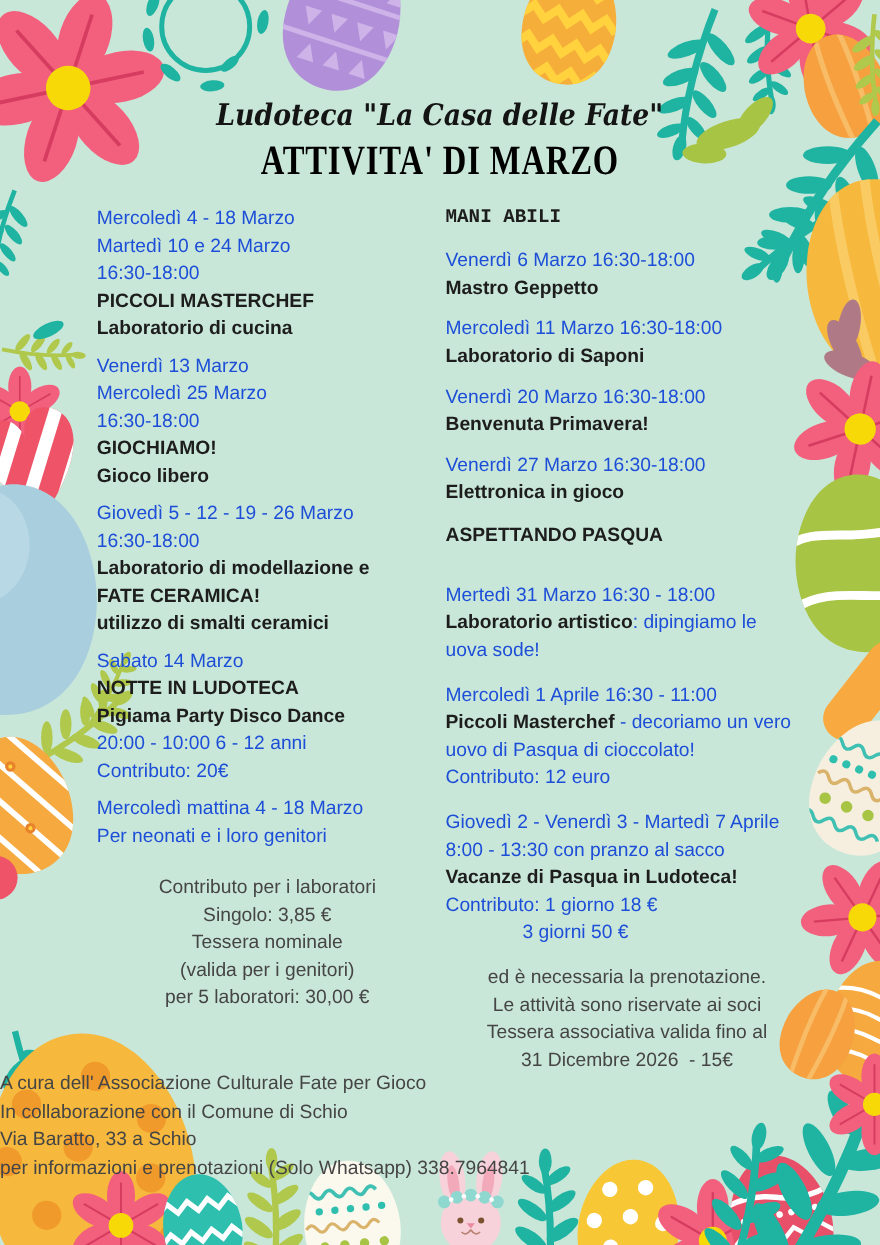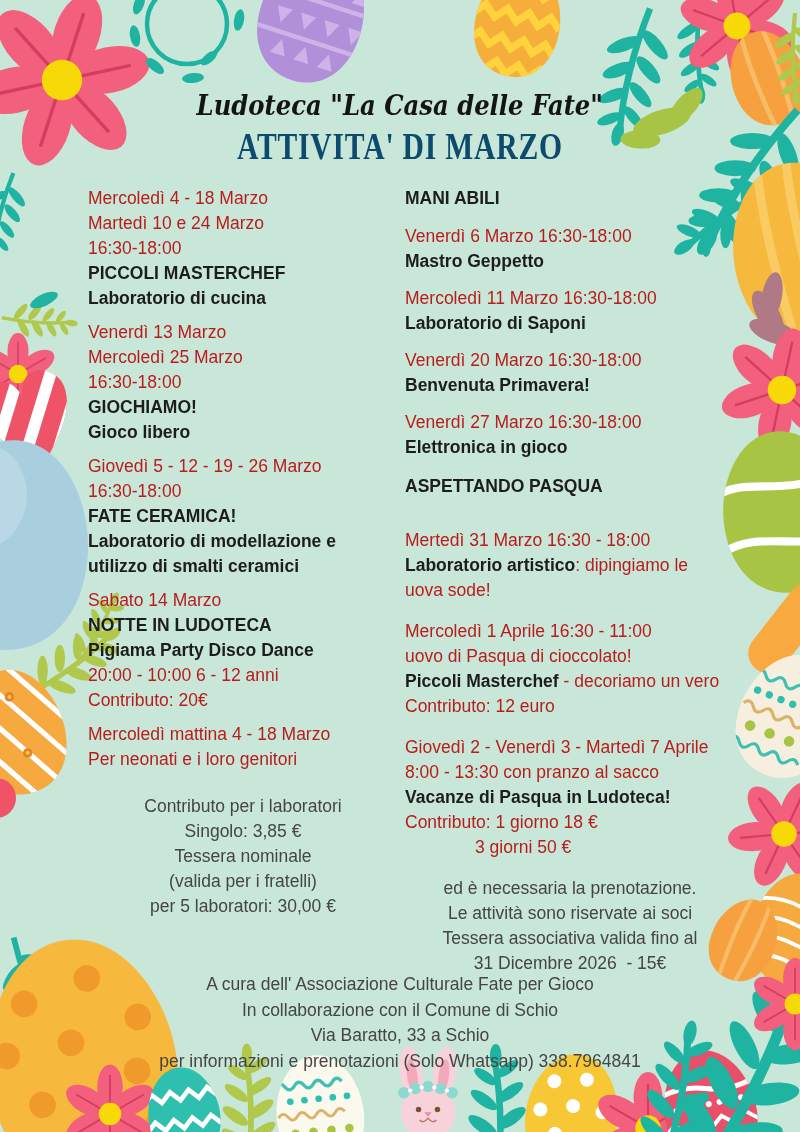--- a/index.html
+++ b/index.html
@@ -6,38 +6,38 @@
   body{width:800px;font-family:"Liberation Sans","DejaVu Sans",sans-serif;}
   .page{position:relative;width:800px;height:1132px;background:#c9e7d8;overflow:hidden;}
   .deco{position:absolute;left:0;top:0;z-index:0;}
   .content{position:absolute;left:0;top:0;width:800px;height:1132px;z-index:1;}
   .script-title{position:absolute;top:90px;left:0;width:100%;text-align:center;
     font-family:"DejaVu Serif","Liberation Serif",serif;font-style:italic;font-weight:700;
     font-size:27px;color:#141414;}
   .script-title .sq{display:inline-block;transform:scaleX(.9);}
   .main-title{position:absolute;top:124px;left:0;width:100%;text-align:center;
     font-family:"Liberation Serif","DejaVu Serif",serif;font-weight:700;font-size:38px;
-    color:#0c4a6e;letter-spacing:1px;}
+    color:#000000;letter-spacing:1px;}
   .main-title .sq{display:inline-block;transform:scaleX(.78);}
   .col{position:absolute;top:186px;font-size:17.5px;line-height:25px;}
   .col-left{left:88px;width:310px;}
   .col-right{left:405px;width:330px;}
   .blk{margin-bottom:9px;}
   .col-right .blk{margin-bottom:12px;}
   .col-right .blk.wide{margin-bottom:16px;}
   .ln{white-space:pre;}
-  .t{color:#b91c1c;}
+  .t{color:#1d4ed8;}
   .b{font-weight:700;color:#1d1d1d;}
-  .hdr{font-weight:700;color:#1d1d1d;margin-bottom:13px;}
+  .hdr{font-weight:700;color:#1d1d1d;margin-bottom:13px;font-family:Liberation Mono, monospace;}
   .hdr2{font-weight:700;color:#1d1d1d;margin:14px 0 29px;}
   .center{text-align:center;margin-top:22px;}
   .center .ln{color:#454545;}
   .col-right .center{margin-top:0;}
   .indent{padding-left:70px;}
-  .footer{position:absolute;top:972px;left:0;width:100%;text-align:center;
+  .footer{position:absolute;top:972px;left:0;width:100%;
     font-size:17.5px;line-height:25.5px;color:#454545;z-index:1;}
 </style>
 </head>
 <body>
 
 <div class="page">
 
   <svg class="deco" width="800" height="1132" viewBox="0 0 800 1132">
     <defs>
       <path id="egg" d="M0,-60 C28,-60 46,-26 46,4 C46,40 26,60 0,60 C-26,60 -46,40 -46,4 C-46,-26 -28,-60 0,-60 Z"></path>
@@ -418,40 +418,40 @@
       <div class="blk">
         <div class="ln t">Venerdì 13 Marzo</div>
         <div class="ln t">Mercoledì 25 Marzo</div>
         <div class="ln t">16:30-18:00</div>
         <div class="ln b">GIOCHIAMO!</div>
         <div class="ln b">Gioco libero</div>
       </div>
       <div class="blk">
         <div class="ln t">Giovedì 5 - 12 - 19 - 26 Marzo</div>
         <div class="ln t">16:30-18:00</div>
+        <div class="ln b">Laboratorio di modellazione e</div>
         <div class="ln b">FATE CERAMICA!</div>
-        <div class="ln b">Laboratorio di modellazione e</div>
         <div class="ln b">utilizzo di smalti ceramici</div>
       </div>
       <div class="blk">
         <div class="ln t">Sabato 14 Marzo</div>
         <div class="ln b">NOTTE IN LUDOTECA</div>
         <div class="ln b">Pigiama Party Disco Dance</div>
         <div class="ln t">20:00 - 10:00 6 - 12 anni</div>
         <div class="ln t">Contributo: 20€</div>
       </div>
       <div class="blk">
         <div class="ln t">Mercoledì mattina 4 - 18 Marzo</div>
         <div class="ln t">Per neonati e i loro genitori</div>
       </div>
       <div class="blk center">
         <div class="ln">Contributo per i laboratori</div>
         <div class="ln">Singolo: 3,85 €</div>
         <div class="ln">Tessera nominale</div>
-        <div class="ln">(valida per i fratelli)</div>
+        <div class="ln">(valida per i genitori)</div>
         <div class="ln">per 5 laboratori: 30,00 €</div>
       </div>
     </section>
 
     <section class="col col-right">
       <div class="ln hdr">MANI ABILI</div>
       <div class="blk">
         <div class="ln t">Venerdì 6 Marzo 16:30-18:00</div>
         <div class="ln b">Mastro Geppetto</div>
       </div>
@@ -468,22 +468,22 @@
         <div class="ln b">Elettronica in gioco</div>
       </div>
       <div class="ln hdr2">ASPETTANDO PASQUA</div>
       <div class="blk wide">
         <div class="ln t">Mertedì 31 Marzo 16:30 - 18:00</div>
         <div class="ln"><span class="b">Laboratorio artistico</span><span class="t">: dipingiamo le</span></div>
         <div class="ln t">uova sode!</div>
       </div>
       <div class="blk wide">
         <div class="ln t">Mercoledì 1 Aprile 16:30 - 11:00</div>
+        <div class="ln"><span class="b">Piccoli Masterchef</span><span class="t"> - decoriamo un vero</span></div>
         <div class="ln t">uovo di Pasqua di cioccolato!</div>
-        <div class="ln"><span class="b">Piccoli Masterchef</span><span class="t"> - decoriamo un vero</span></div>
         <div class="ln t">Contributo: 12 euro</div>
       </div>
       <div class="blk wide">
         <div class="ln t">Giovedì 2 - Venerdì 3 - Martedì 7 Aprile</div>
         <div class="ln t">8:00 - 13:30 con pranzo al sacco</div>
         <div class="ln b">Vacanze di Pasqua in Ludoteca!</div>
         <div class="ln t">Contributo: 1 giorno 18 €</div>
         <div class="ln t indent">3 giorni 50 €</div>
       </div>
       <div class="blk center">

